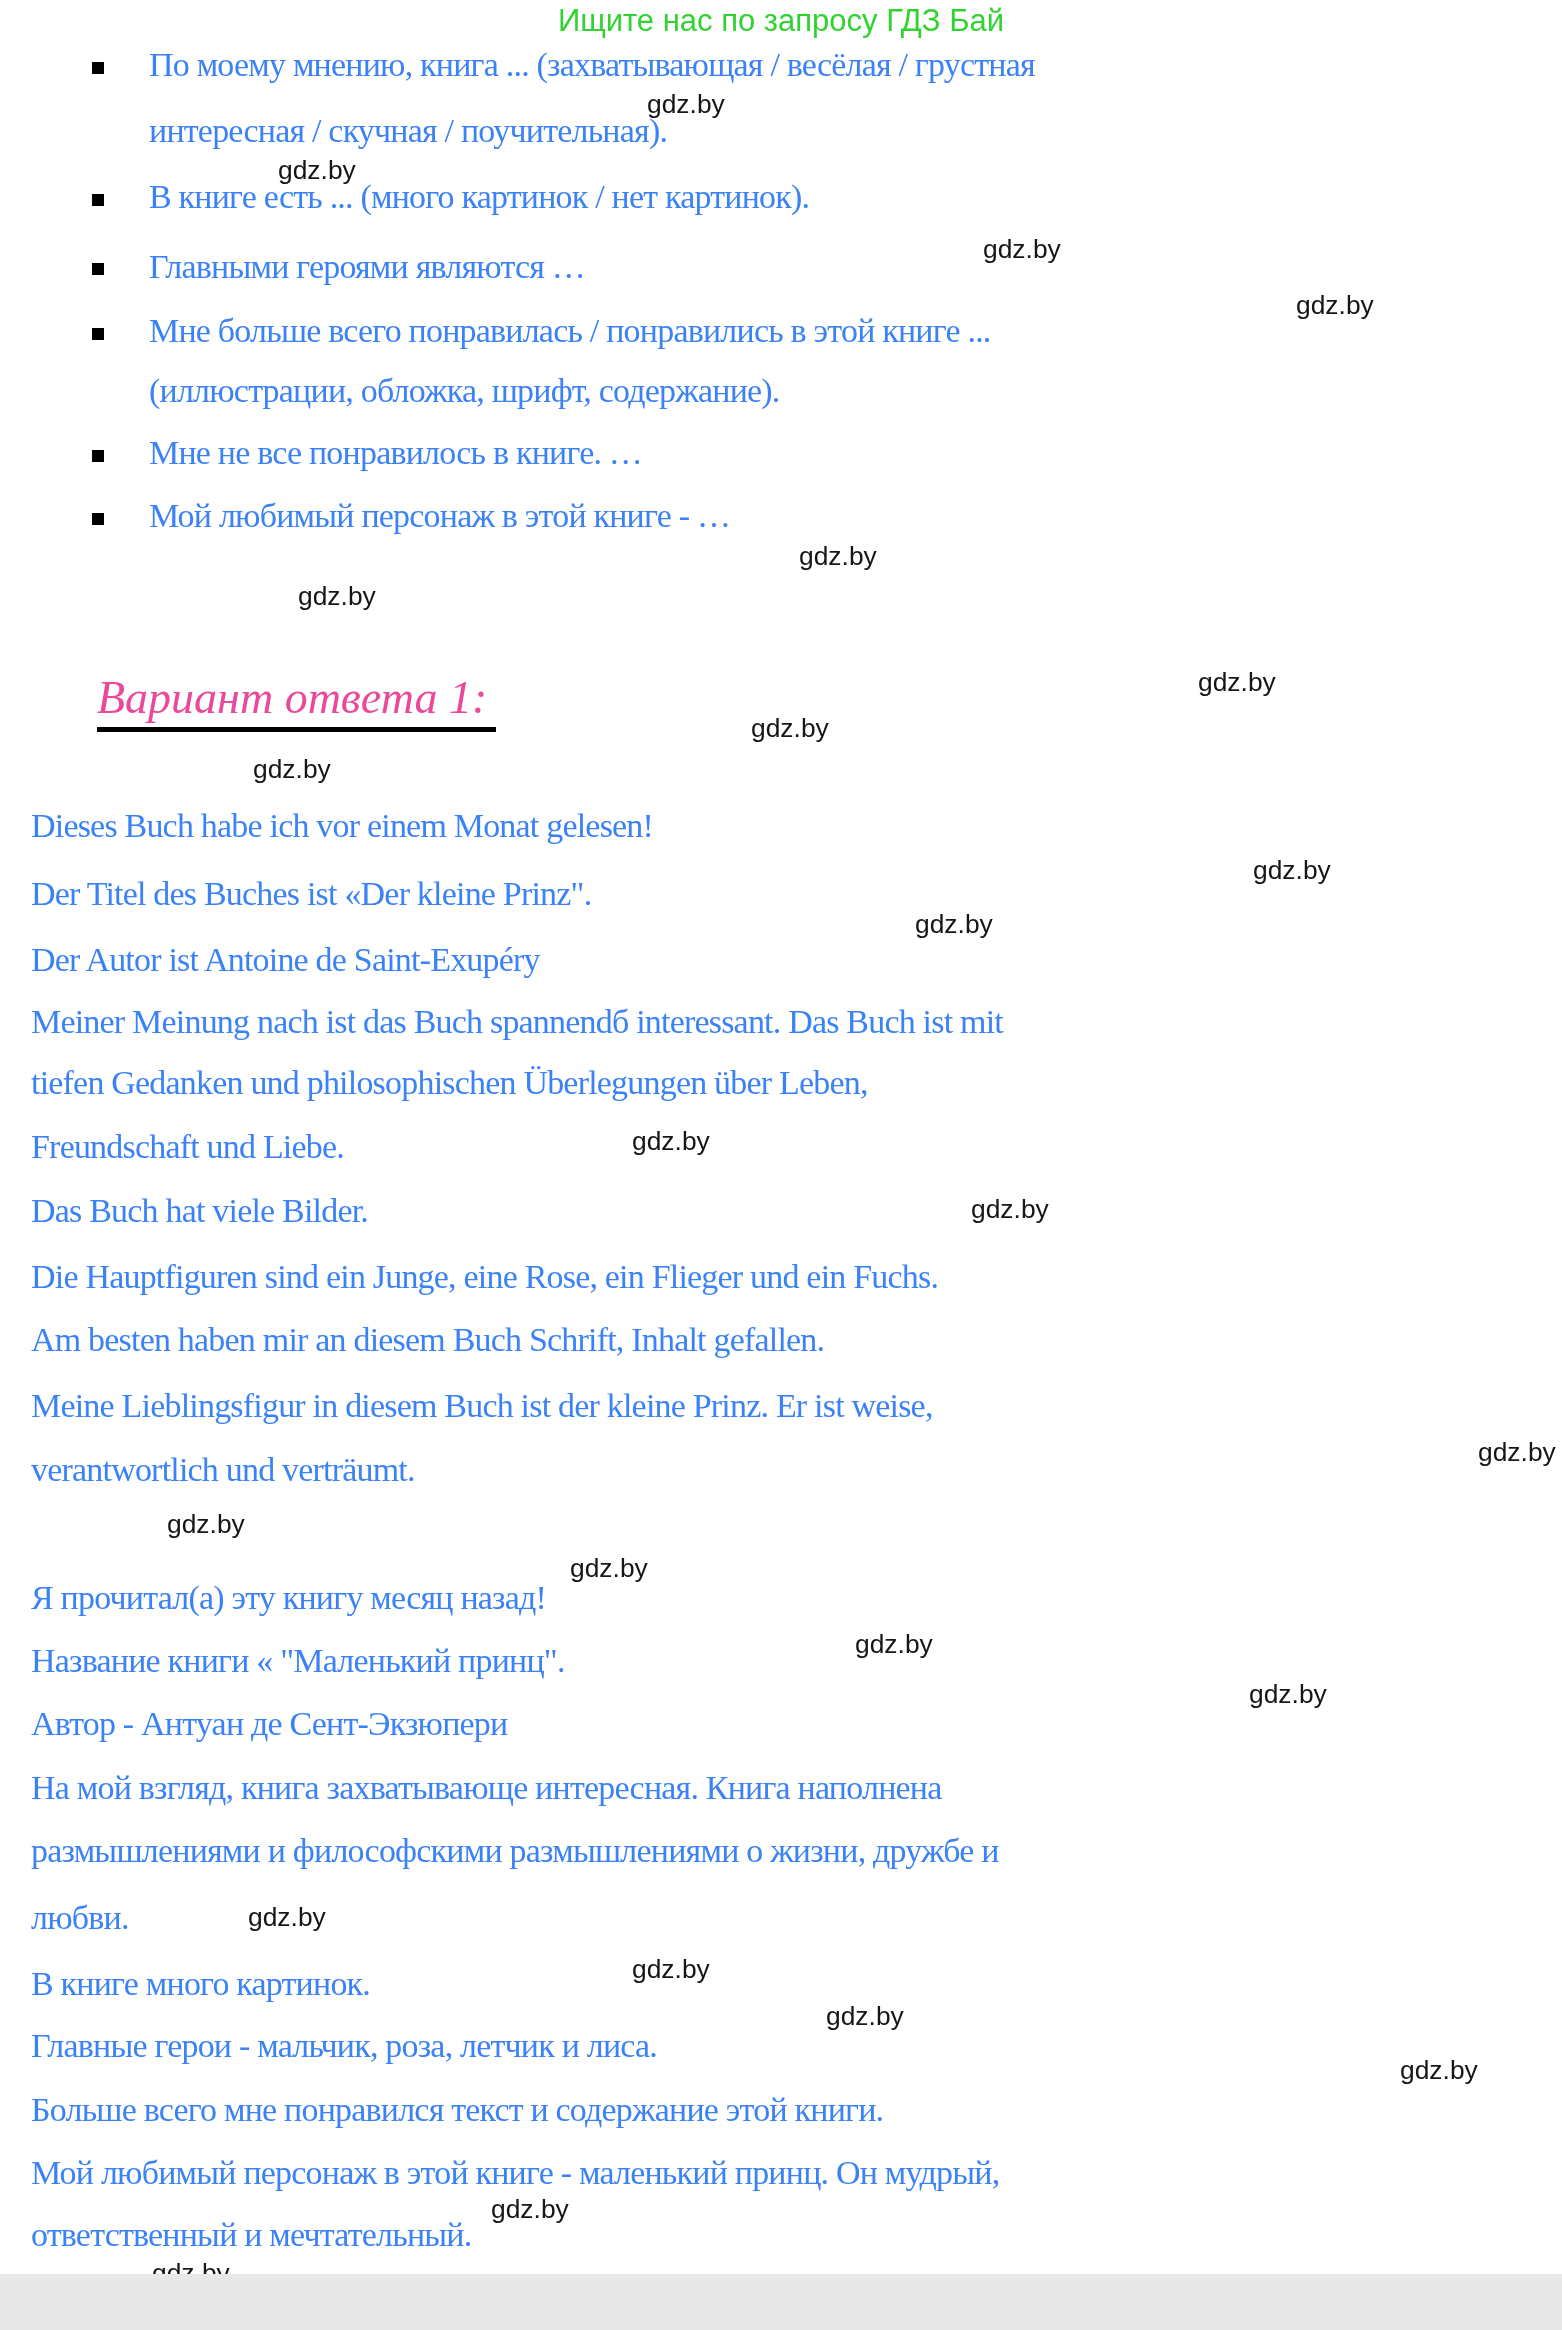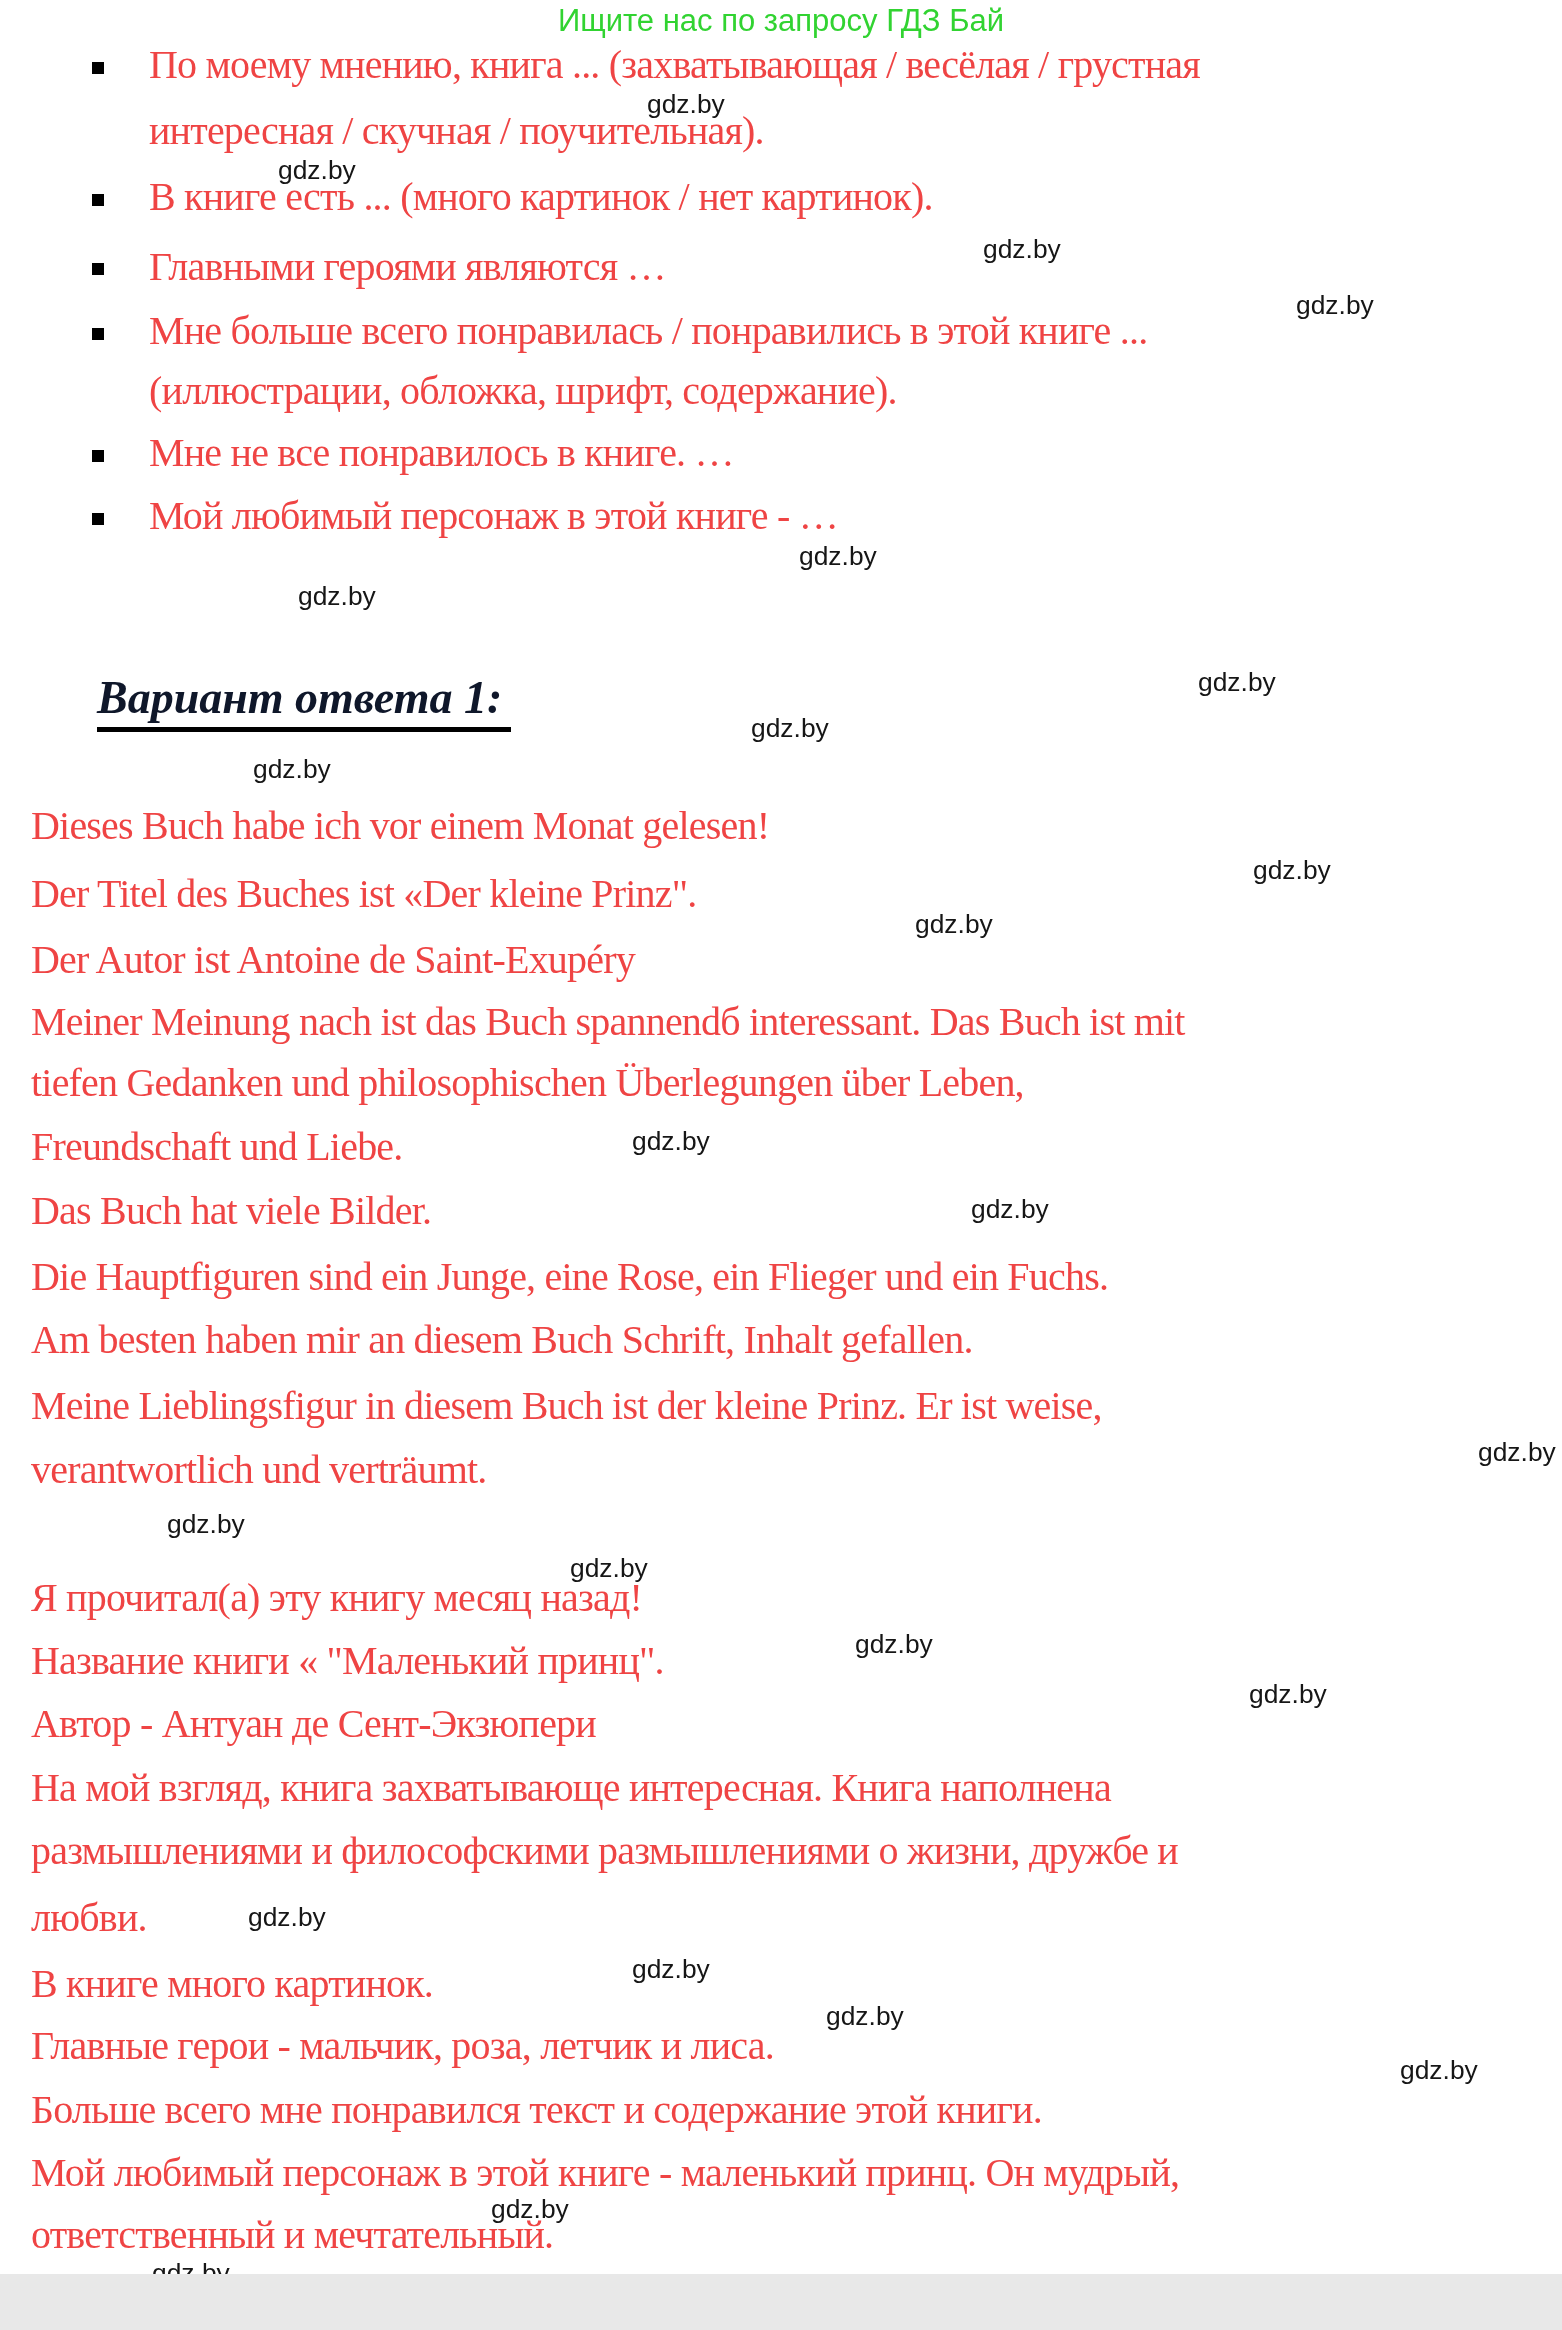--- a/index.html
+++ b/index.html
@@ -15,45 +15,45 @@
     position: absolute;
     top: 3.3px; left: 0; width: 100%;
     text-align: center;
     font-family: "Liberation Sans", sans-serif;
     font-size: 31px;
     line-height: 36px;
     color: #31d331;
   }
   .line {
     position: absolute;
-    font-size: 40px;
+    font-size: 34px;
     line-height: 58px;
     letter-spacing: -0.8px;
-    color: #ef4444;
+    color: #3b82f6;
     white-space: pre;
   }
   .bullet-marker {
     position: absolute;
     left: 92px;
     width: 12.4px; height: 12.4px;
     background: #000000;
   }
   .answer-heading {
     position: absolute;
     left: 97px;
     top: 671px;
     display: inline-block;
     font-size: 46px;
-    font-weight: bold;
+    font-weight: normal;
     font-style: italic;
     line-height: 54px;
     padding-bottom: 1.7px;
     padding-right: 8.3px;
     border-bottom: 5.8px solid #000000;
-    color: #0f172a;
+    color: #ec4899;
     white-space: pre;
   }
   .watermark {
     position: absolute;
     font-family: "Liberation Sans", sans-serif;
     font-size: 26.4px;
     line-height: 30px;
     color: #161616;
     white-space: pre;
   }

